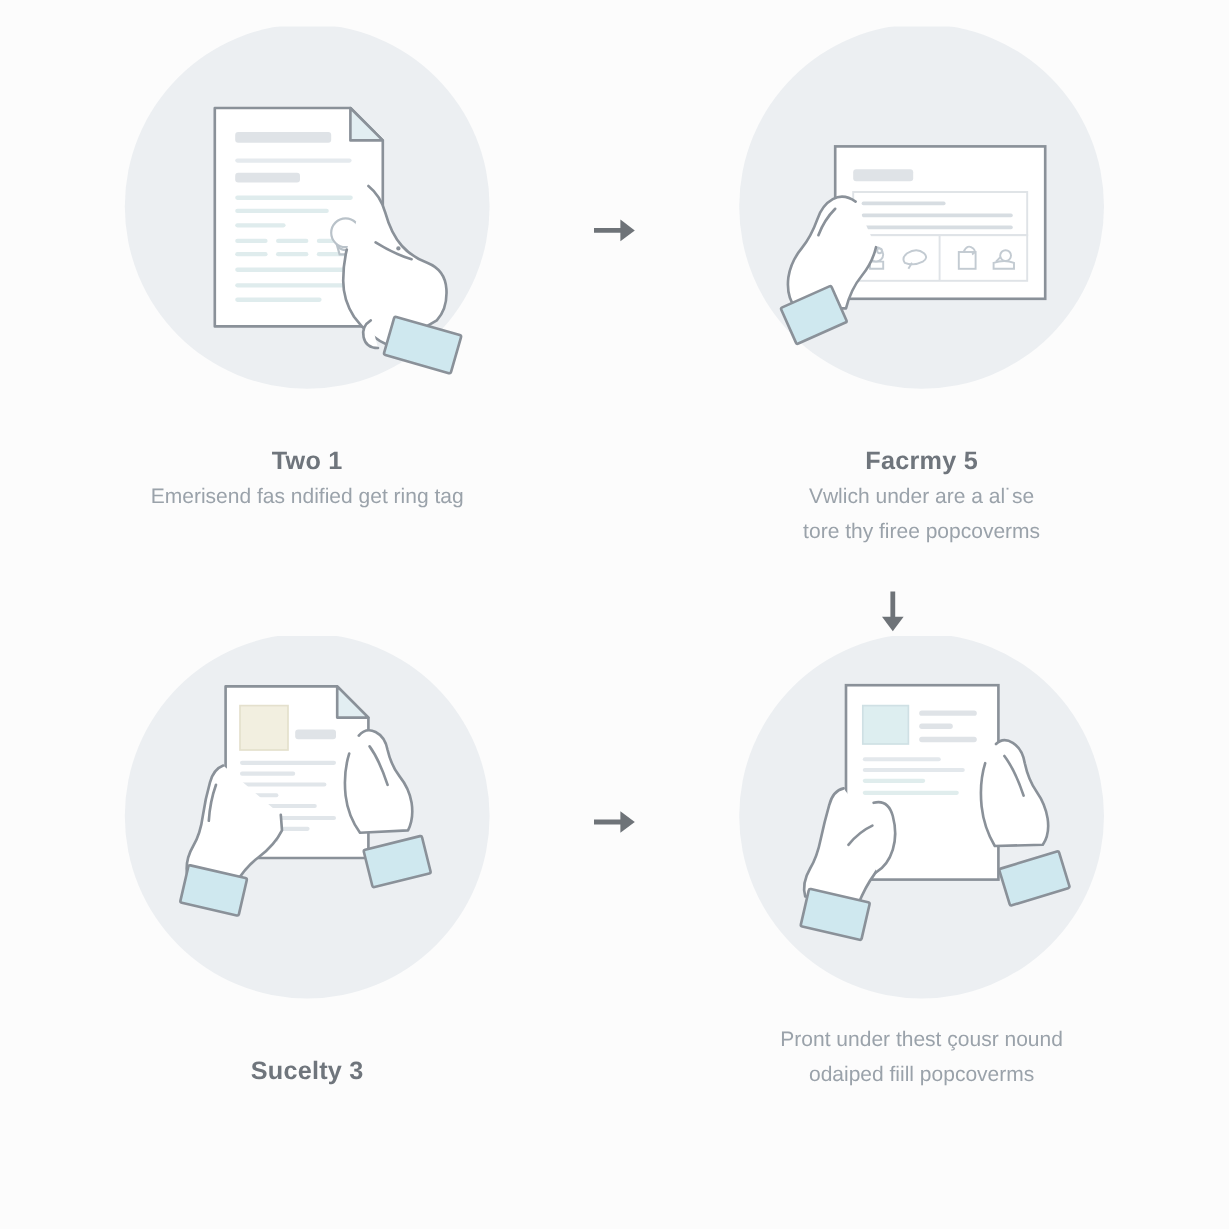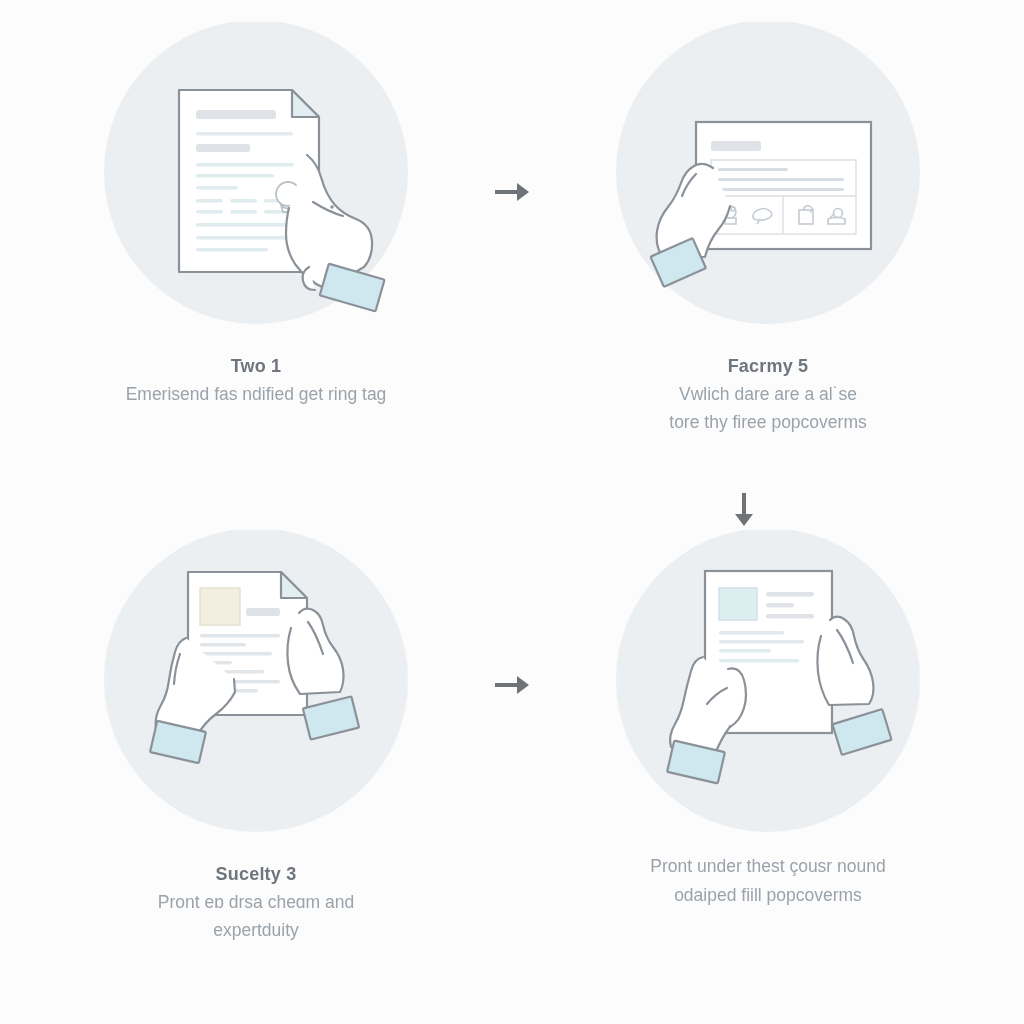--- a/index.html
+++ b/index.html
@@ -42,22 +42,22 @@
   .step-panel.row2 { padding-top: 18px; }
 
   .illus-wrap {
     position: relative;
     width: 320px;
     height: 320px;
   }
   .illus-wrap svg { display: block; width: 320px; height: 320px; }
 
   .step-title {
-    margin-top: 14px;
-    font-size: 18px;
+    margin-top: 30px;
+    font-size: 21px;
     font-weight: bold;
     color: #6f757c;
     letter-spacing: 0.2px;
     text-align: center;
     line-height: 1.2;
   }
   .step-desc {
     margin-top: 2px;
     font-size: 17.5px;
     color: #9aa2aa;
@@ -178,21 +178,21 @@
             <path d="M88 152 q-9 9 -14 22" fill="none"></path>
           </g>
 
           <g>
             <rect x="47" y="224" width="46" height="33" rx="1.5" fill="#cfe8ef" stroke="#8a9199" stroke-width="2.2" transform="rotate(-24 70 240)"></rect>
           </g>
         </svg>
       </div>
       <div class="step-title">Facrmy 5</div>
       <div class="step-desc">
-        <span>Vwlich dare are a al˙se</span><br>
+        <span>Vwlich under are a al˙se</span><br>
         <span>tore thy firee popcoverms</span>
       </div>
     </div>
 
     <div class="step-panel row2">
       <div class="illus-wrap">
         <svg viewBox="0 0 320 320" xmlns="http://www.w3.org/2000/svg">
           <circle cx="160" cy="150" r="152" fill="#eceff2"></circle>
 
           <g>
@@ -224,24 +224,20 @@
 
           <g>
             <rect x="57" y="196" width="50" height="32" rx="1.5" fill="#cfe8ef" stroke="#8a9199" stroke-width="2.2" transform="rotate(13 82 212)"></rect>
           </g>
           <g>
             <rect x="210" y="172" width="50" height="32" rx="1.5" fill="#cfe8ef" stroke="#8a9199" stroke-width="2.2" transform="rotate(-14 235 188)"></rect>
           </g>
         </svg>
       </div>
       <div class="step-title">Sucelty 3</div>
-      <div class="step-desc">
-        <span>Pront eɒ drsa cheɑm and</span><br>
-        <span>expertduity</span>
-      </div>
     </div>
 
     <div class="step-panel row2">
       <div class="illus-wrap">
         <svg viewBox="0 0 320 320" xmlns="http://www.w3.org/2000/svg">
           <circle cx="160" cy="150" r="152" fill="#eceff2"></circle>
 
           <g>
             <rect x="97" y="41" width="127" height="162" fill="#ffffff" stroke="#8a9199" stroke-width="2.2"></rect>
             <rect x="111" y="58" width="38" height="32" fill="#ddeef0" stroke="#cfe0e4" stroke-width="1.4"></rect>

